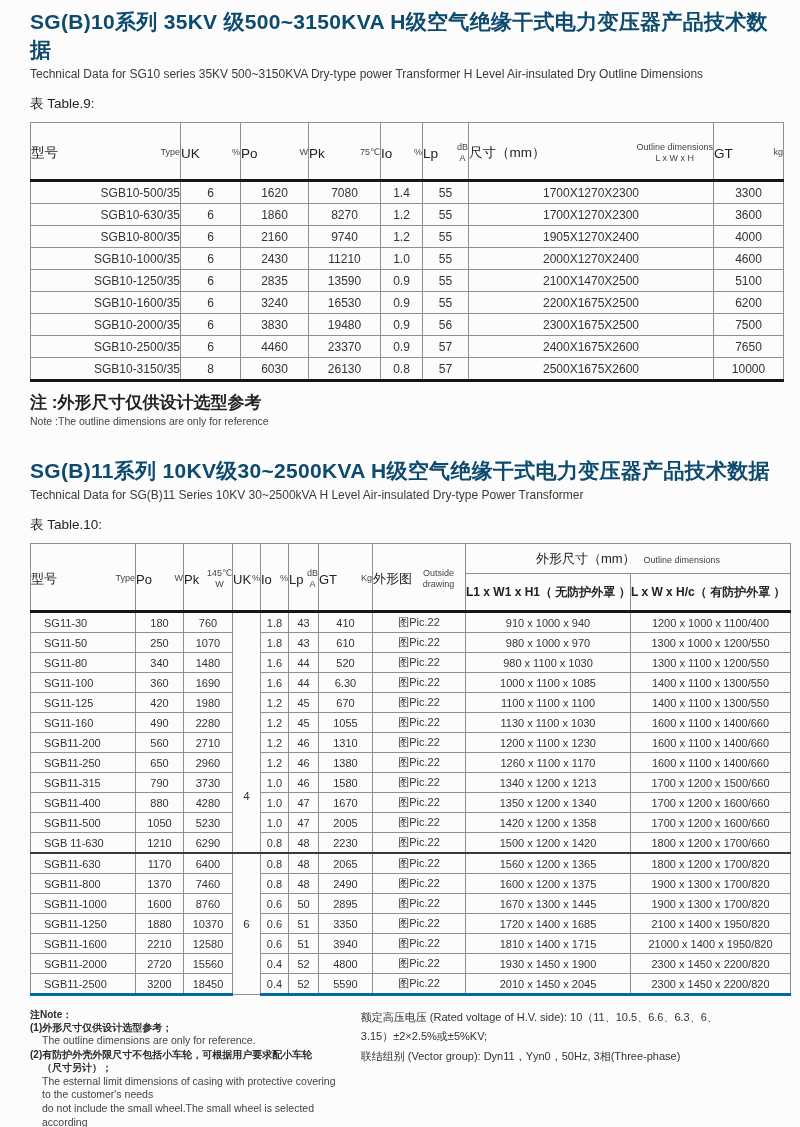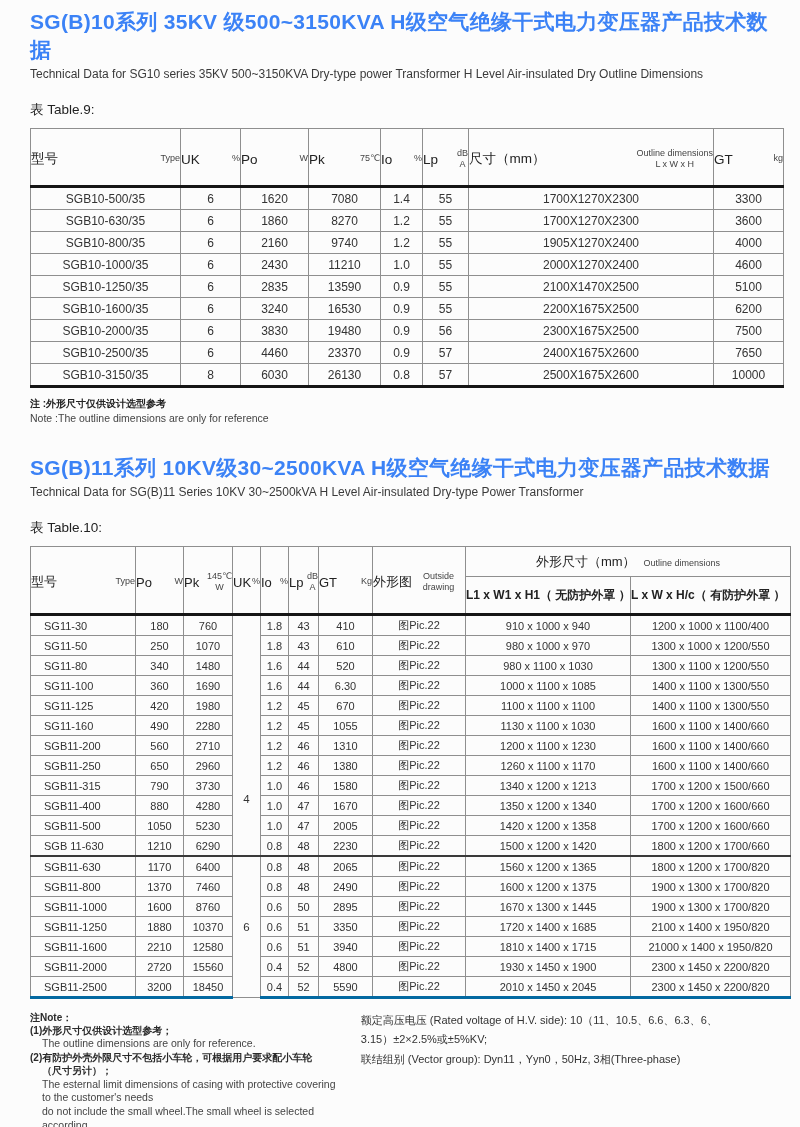--- a/index.html
+++ b/index.html
@@ -5,23 +5,23 @@
   html,body{margin:0;padding:0;}
   body{
     width:800px;height:1127px;
     background:#fcfcfc;
     color:#2b2b2b;
     font-family:"Liberation Sans","DejaVu Sans",sans-serif;
     overflow:hidden;
   }
   .page{padding:6px 16px 0 30px;}
 
-  .sec-title{font-size:21px;font-weight:bold;color:#3b82f6;letter-spacing:.3px;margin:2px 0 0 0;}
+  .sec-title{font-size:21px;font-weight:bold;color:#0c4a6e;letter-spacing:.3px;margin:2px 0 0 0;}
   .sec-sub{font-size:12px;color:#3a3a3a;margin-top:3px;}
-  .tbl-label{font-size:13.5px;color:#222;margin-top:20px;}
+  .tbl-label{font-size:13.5px;color:#222;margin-top:14px;}
 
   table{border-collapse:collapse;table-layout:fixed;}
   th,td{border:1px solid #8f8f8f;text-align:center;padding:0;overflow:hidden;white-space:nowrap;}
   thead th{font-weight:normal;background:#fcfcfc;}
   .hwrap{display:flex;justify-content:space-between;align-items:center;}
   .hmain{font-size:13.5px;color:#222;}
   .hsub{font-size:9px;color:#444;white-space:pre-line;line-height:1.25;}
 
   
   .t9{width:753px;margin-top:9px;border-top:1px solid #8f8f8f;}
@@ -43,24 +43,24 @@
   .t10 .grp .zh-big{font-size:13px;color:#222;}
   .t10 .grp .en-small{font-size:9px;color:#444;margin-left:8px;}
   .t10 td{height:19px;font-size:11px;color:#333;}
   .t10 tbody tr:last-child td{border-bottom:3px solid #0369a1;}
   .t10 .c-type10{text-align:left;padding-left:13px;}
   .t10 tr.group-break td{border-top:2px solid #3a3a3a;}
   .t10 .c-uk{font-size:11.5px;}
   .t10 .uk-g0{vertical-align:bottom;padding-bottom:50px;}
   .t10 .uk-g1{vertical-align:middle;}
 
-  .c-type{font-size:12px;}
+  .c-type{font-size:12px;text-align:right;}
 
   .note-block{margin-top:9px;}
-  .note-zh{font-size:10px;font-weight:bold;color:#222;}
+  .note-zh{font-size:17px;font-weight:bold;color:#222;}
   .note-en{font-size:10.5px;color:#444;margin-top:1px;}
 
   .sec2{margin-top:30px;}
 
   .footnotes{display:flex;margin-top:12px;}
   .fn-left{width:330px;}
   .fn-right{width:430px;padding-left:6px;}
   .fn-line{font-size:10.5px;color:#444;line-height:1.32;}
   .fn-line.zh{font-size:10px;font-weight:bold;color:#2a2a2a;}
   .fn-line.ind{padding-left:12px;}

